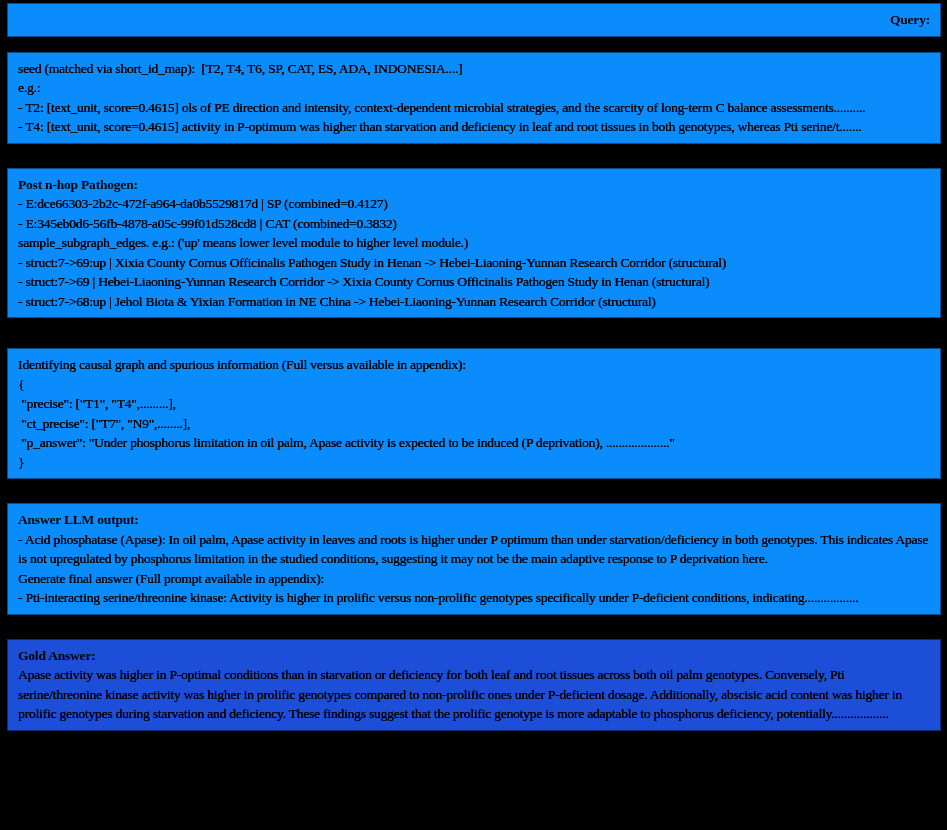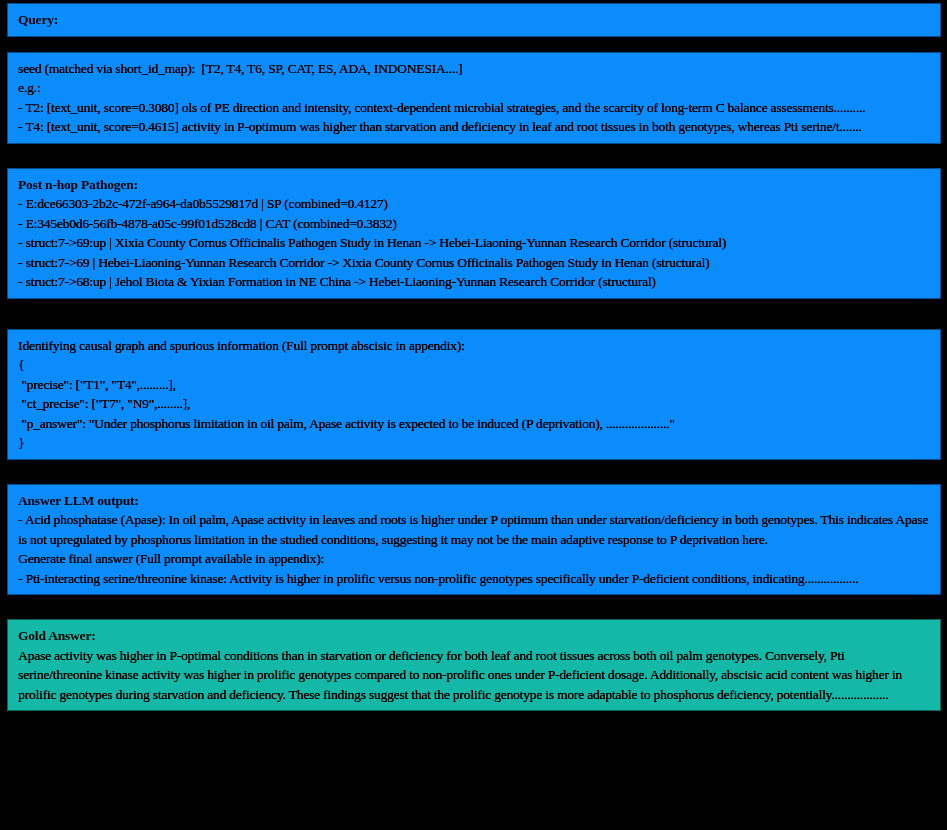--- a/index.html
+++ b/index.html
@@ -22,22 +22,22 @@
   .box {
     box-sizing: border-box;
     width: 100%;
     border: 1px solid rgba(0,0,0,0.45);
     padding: 6px 10px;
     font-size: 13.5px;
     line-height: 19.5px;
     letter-spacing: -0.2px;
   }
   .box.blue { background: #0b8cfc; }
-  .box.gold { background: #14b8a6; }
-  .m15 { margin-bottom: 15px; }
+  .box.gold { background: #1d4ed8; }
+  .m15 { margin-bottom: 15px; text-align: right; }
   .m24 { margin-bottom: 24px; }
   .m30 { margin-bottom: 30px; }
   .title {
     font-weight: bold;
     white-space: pre-wrap;
   }
   .line {
     white-space: pre-wrap;
     text-shadow: 0.35px 0 currentColor; 
   }
@@ -47,35 +47,36 @@
 
 <main class="page">
 
   <section class="box blue m15">
     <div class="title">Query:</div>
   </section>
 
   <section class="box blue m24">
     <div class="line">seed (matched via short_id_map):  [T2, T4, T6, SP, CAT, ES, ADA, INDONESIA....]</div>
     <div class="line">e.g.:</div>
-    <div class="line">- T2: [text_unit, score=0.3080] ols of PE direction and intensity, context-dependent microbial strategies, and the scarcity of long-term C balance assessments..........</div>
+    <div class="line">- T2: [text_unit, score=0.4615] ols of PE direction and intensity, context-dependent microbial strategies, and the scarcity of long-term C balance assessments..........</div>
     <div class="line">- T4: [text_unit, score=0.4615] activity in P-optimum was higher than starvation and deficiency in leaf and root tissues in both genotypes, whereas Pti serine/t.......</div>
   </section>
 
   <section class="box blue m30">
     <div class="title">Post n-hop Pathogen:</div>
     <div class="line">- E:dce66303-2b2c-472f-a964-da0b5529817d | SP (combined=0.4127)</div>
     <div class="line">- E:345eb0d6-56fb-4878-a05c-99f01d528cd8 | CAT (combined=0.3832)</div>
+    <div class="line">sample_subgraph_edges. e.g.: ('up' means lower level module to higher level module.)</div>
     <div class="line">- struct:7-&gt;69:up | Xixia County Cornus Officinalis Pathogen Study in Henan -&gt; Hebei-Liaoning-Yunnan Research Corridor (structural)</div>
     <div class="line">- struct:7-&gt;69 | Hebei-Liaoning-Yunnan Research Corridor -&gt; Xixia County Cornus Officinalis Pathogen Study in Henan (structural)</div>
     <div class="line">- struct:7-&gt;68:up | Jehol Biota &amp; Yixian Formation in NE China -&gt; Hebei-Liaoning-Yunnan Research Corridor (structural)</div>
   </section>
 
   <section class="box blue m24">
-    <div class="line">Identifying causal graph and spurious information (Full prompt abscisic in appendix):</div>
+    <div class="line">Identifying causal graph and spurious information (Full versus available in appendix):</div>
     <div class="line">{</div>
     <div class="line"> "precise": ["T1", "T4",.........],</div>
     <div class="line"> "ct_precise": ["T7", "N9",........],</div>
     <div class="line"> "p_answer": "Under phosphorus limitation in oil palm, Apase activity is expected to be induced (P deprivation), ...................."</div>
     <div class="line">}</div>
   </section>
 
   <section class="box blue m24">
     <div class="title">Answer LLM output:</div>
     <div class="line">- Acid phosphatase (Apase): In oil palm, Apase activity in leaves and roots is higher under P optimum than under starvation/deficiency in both genotypes. This indicates Apase is not upregulated by phosphorus limitation in the studied conditions, suggesting it may not be the main adaptive response to P deprivation here.</div>

